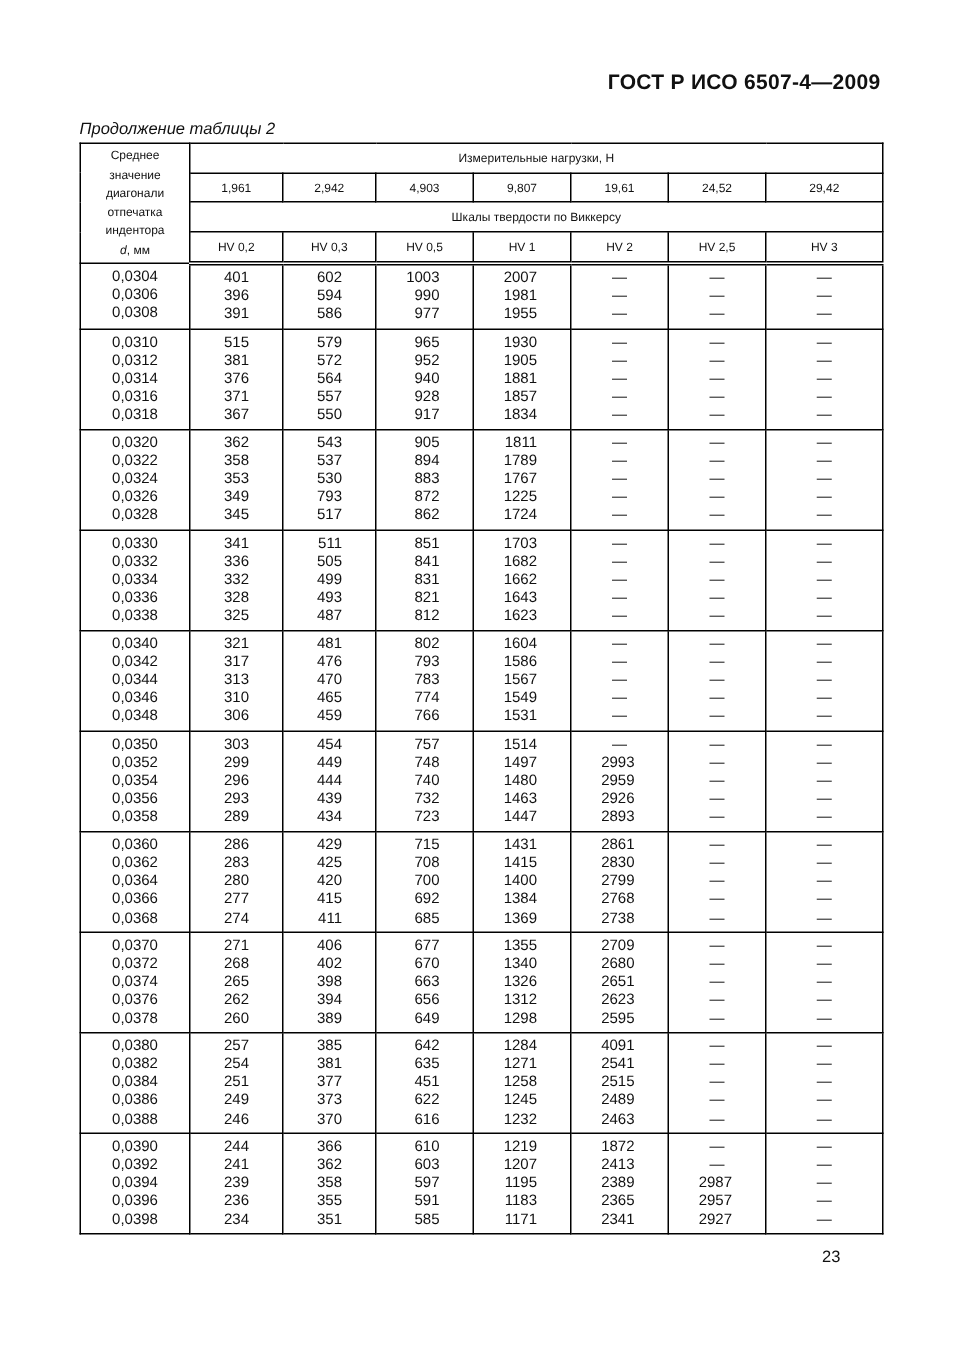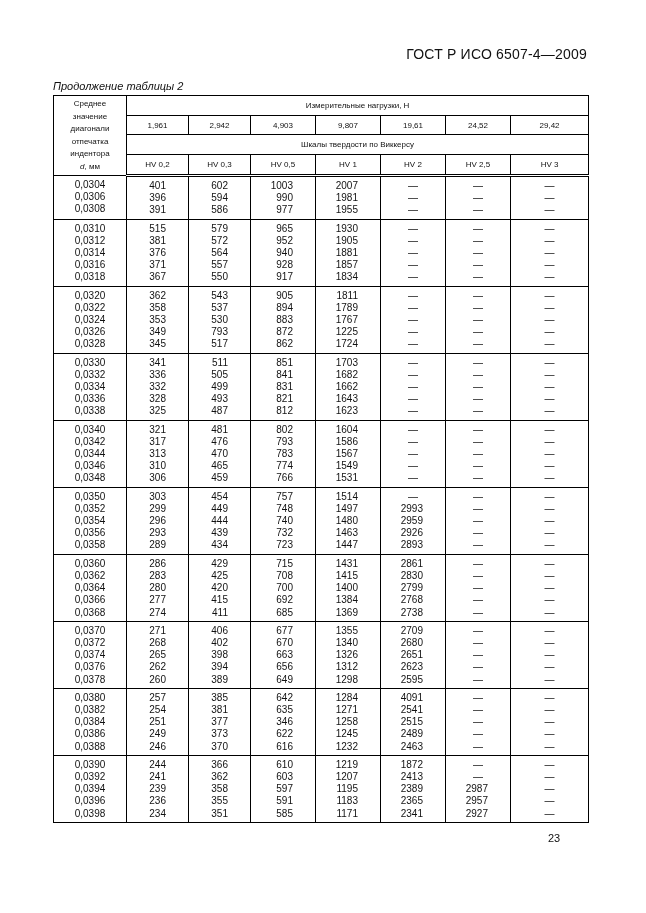--- a/index.html
+++ b/index.html
@@ -1,17 +1,17 @@
 <!DOCTYPE html>
 <html><head>
 <meta charset="utf-8">
 <style>
   html,body{margin:0;padding:0;background:#fff;}
   body{width:646px;height:913px;position:relative;font-family:"Liberation Sans",sans-serif;color:#111;overflow:hidden;}
-  .doc-code{position:absolute;right:59px;top:46px;font-weight:normal;font-size:14px;letter-spacing:0.2px;}
+  .doc-code{position:absolute;right:59px;top:46px;font-weight:bold;font-size:14px;letter-spacing:0.2px;}
   .caption{position:absolute;left:53px;top:80px;font-style:italic;font-size:11px;}
   table{position:absolute;left:53px;top:95px;width:535px;border-collapse:collapse;table-layout:fixed;font-size:9.5px;}
   td,th{border-left:1px solid #000;border-right:1px solid #000;padding:0;text-align:center;font-weight:normal;}
   thead th{border:1px solid #000;height:18px;font-size:8px;}
   thead th.rowhead{font-size:8px;line-height:12.5px;vertical-align:middle;padding:2px 0;}
   thead tr.last th{border-bottom:3px double #000;}
   tbody td{font-size:10px;line-height:12.2px;vertical-align:top;padding:3px 0 2px 0;}
   tbody tr.group td{border-bottom:1px solid #000;}
   tbody td .v{display:block;}
   tbody td.num .v{text-align:right;padding-right:22px;}
@@ -536,21 +536,21 @@
         <td class="num">
           <span class="v">385</span>
           <span class="v">381</span>
           <span class="v">377</span>
           <span class="v">373</span>
           <span class="v">370</span>
         </td>
         <td class="num">
           <span class="v">642</span>
           <span class="v">635</span>
-          <span class="v">346</span>
+          <span class="v">451</span>
           <span class="v">622</span>
           <span class="v">616</span>
         </td>
         <td class="num">
           <span class="v">1284</span>
           <span class="v">1271</span>
           <span class="v">1258</span>
           <span class="v">1245</span>
           <span class="v">1232</span>
         </td>

